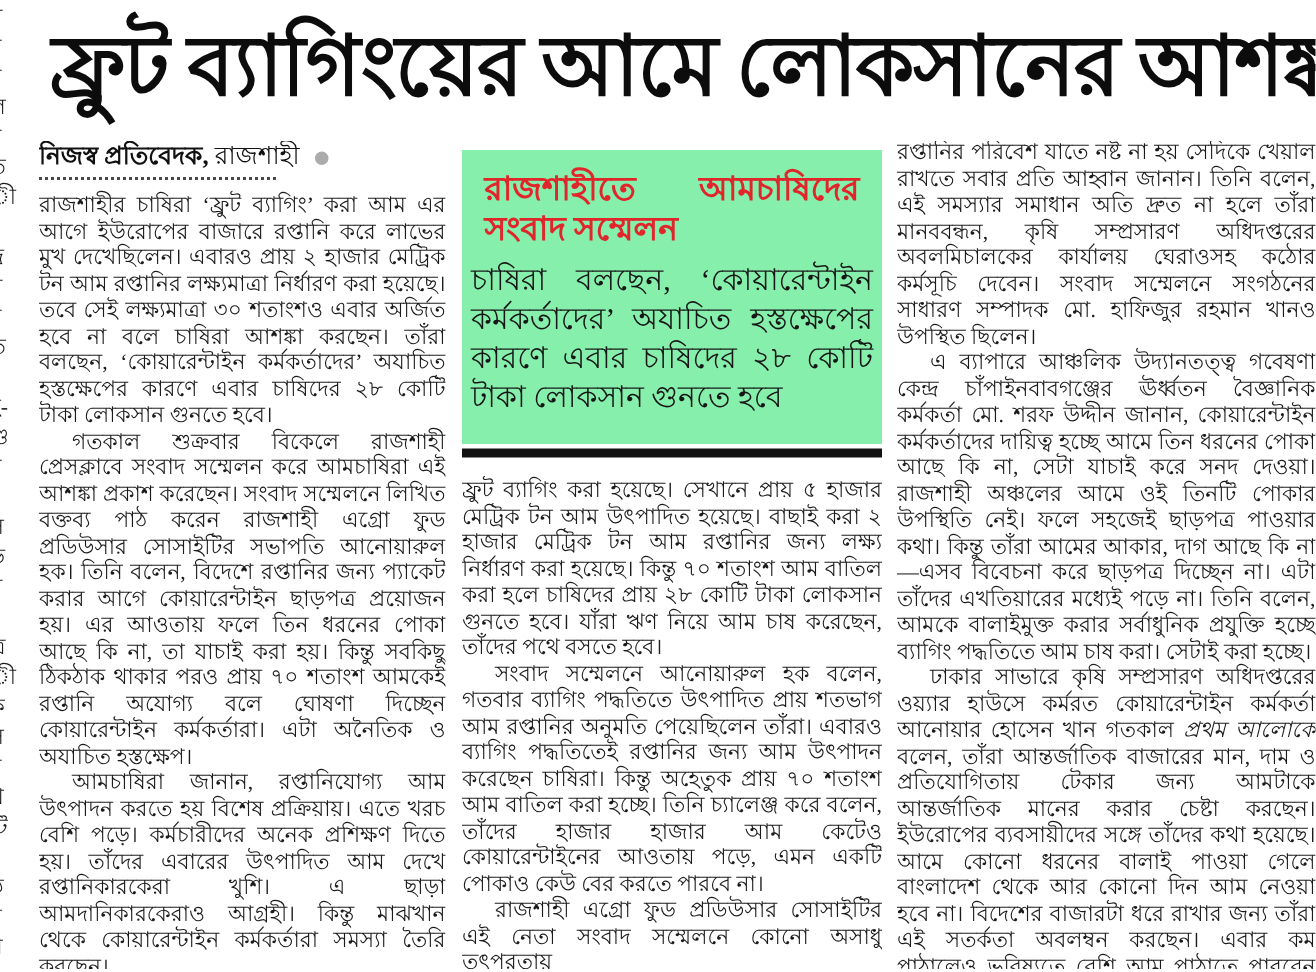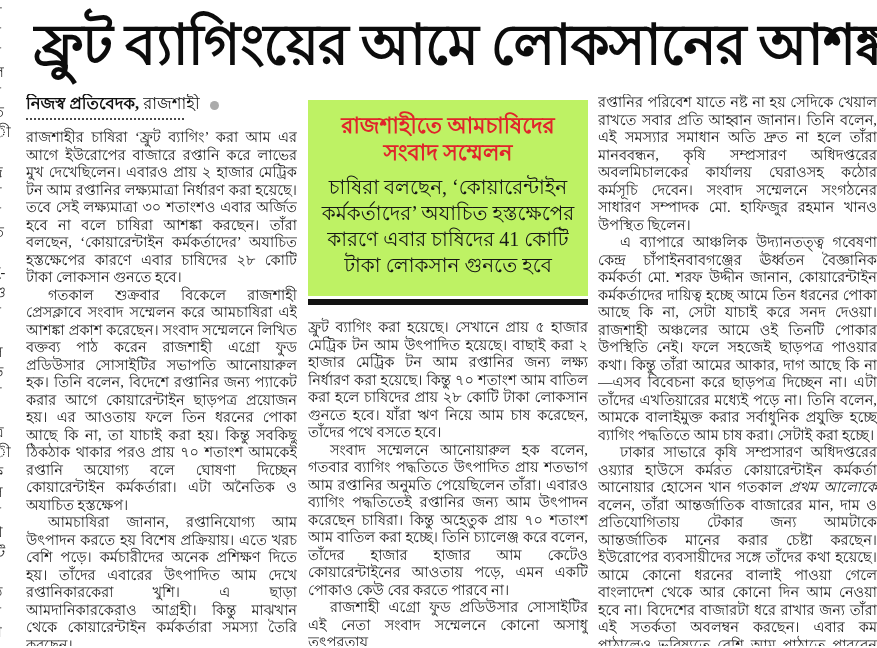--- a/index.html
+++ b/index.html
@@ -33,21 +33,21 @@
     display:inline-block; width:9px; height:9px; border-radius:50%;
     background:#ababab; margin-left:6px; vertical-align:middle;
   }
   .dotted-rule { width:158px; height:0; border-bottom:2px dotted #4a4a4a; margin:2px 0 9px 0; }
 
   .body-p { margin:0; text-indent:22px; }
   .no-indent { text-indent:0; }
   .paper-name { }
 
   .highlight-box {
-    background:#bef264; text-align:center; padding:12px 6px 10px 6px;
+    background:#86efac; padding:12px 6px 10px 6px;
     min-height:196px; box-sizing:border-box;
   }
   .box-kicker { color:#e0252b; font-weight:700; font-size:22px; line-height:27px; margin:0 auto 8px auto; max-width:250px; }
   .box-summary { color:#161616; font-size:20px; line-height:26px; }
   .box-bar { height:6px; background:#121212; margin:3px 0 14px 0; }
 </style>
 </head>
 <body>
 
 <div class="page">
@@ -98,21 +98,21 @@
     <div class="dotted-rule"></div>
     <p class="body-p no-indent">রাজশাহীর চাষিরা ‘ফ্রুট ব্যাগিং’ করা আম এর আগে ইউরোপের বাজারে রপ্তানি করে লাভের মুখ দেখেছিলেন। এবারও প্রায় ২ হাজার মেট্রিক টন আম রপ্তানির লক্ষ্যমাত্রা নির্ধারণ করা হয়েছে। তবে সেই লক্ষ্যমাত্রা ৩০ শতাংশও এবার অর্জিত হবে না বলে চাষিরা আশঙ্কা করছেন। তাঁরা বলছেন, ‘কোয়ারেন্টাইন কর্মকর্তাদের’ অযাচিত হস্তক্ষেপের কারণে এবার চাষিদের ২৮ কোটি টাকা লোকসান গুনতে হবে।</p>
     <p class="body-p">গতকাল শুক্রবার বিকেলে রাজশাহী প্রেসক্লাবে সংবাদ সম্মেলন করে আমচাষিরা এই আশঙ্কা প্রকাশ করেছেন। সংবাদ সম্মেলনে লিখিত বক্তব্য পাঠ করেন রাজশাহী এগ্রো ফুড প্রডিউসার সোসাইটির সভাপতি আনোয়ারুল হক। তিনি বলেন, বিদেশে রপ্তানির জন্য প্যাকেট করার আগে কোয়ারেন্টাইন ছাড়পত্র প্রয়োজন হয়। এর আওতায় ফলে তিন ধরনের পোকা আছে কি না, তা যাচাই করা হয়। কিন্তু সবকিছু ঠিকঠাক থাকার পরও প্রায় ৭০ শতাংশ আমকেই রপ্তানি অযোগ্য বলে ঘোষণা দিচ্ছেন কোয়ারেন্টাইন কর্মকর্তারা। এটা অনৈতিক ও অযাচিত হস্তক্ষেপ।</p>
     <p class="body-p">আমচাষিরা জানান, রপ্তানিযোগ্য আম উৎপাদন করতে হয় বিশেষ প্রক্রিয়ায়। এতে খরচ বেশি পড়ে। কর্মচারীদের অনেক প্রশিক্ষণ দিতে হয়। তাঁদের এবারের উৎপাদিত আম দেখে রপ্তানিকারকেরা খুশি। এ ছাড়া আমদানিকারকেরাও আগ্রহী। কিন্তু মাঝখান থেকে কোয়ারেন্টাইন কর্মকর্তারা সমস্যা তৈরি করছেন।</p>
 
   </div>
 
   <div class="col col2">
     <div class="highlight-box">
       <div class="box-kicker">রাজশাহীতে আমচাষিদের সংবাদ সম্মেলন</div>
-      <div class="box-summary">চাষিরা বলছেন, ‘কোয়ারেন্টাইন কর্মকর্তাদের’ অযাচিত হস্তক্ষেপের কারণে এবার চাষিদের 41 কোটি টাকা লোকসান গুনতে হবে</div>
+      <div class="box-summary">চাষিরা বলছেন, ‘কোয়ারেন্টাইন কর্মকর্তাদের’ অযাচিত হস্তক্ষেপের কারণে এবার চাষিদের ২৮ কোটি টাকা লোকসান গুনতে হবে</div>
     </div>
     <div class="box-bar"></div>
     <p class="body-p no-indent">ফ্রুট ব্যাগিং করা হয়েছে। সেখানে প্রায় ৫ হাজার মেট্রিক টন আম উৎপাদিত হয়েছে। বাছাই করা ২ হাজার মেট্রিক টন আম রপ্তানির জন্য লক্ষ্য নির্ধারণ করা হয়েছে। কিন্তু ৭০ শতাংশ আম বাতিল করা হলে চাষিদের প্রায় ২৮ কোটি টাকা লোকসান গুনতে হবে। যাঁরা ঋণ নিয়ে আম চাষ করেছেন, তাঁদের পথে বসতে হবে।</p>
     <p class="body-p">সংবাদ সম্মেলনে আনোয়ারুল হক বলেন, গতবার ব্যাগিং পদ্ধতিতে উৎপাদিত প্রায় শতভাগ আম রপ্তানির অনুমতি পেয়েছিলেন তাঁরা। এবারও ব্যাগিং পদ্ধতিতেই রপ্তানির জন্য আম উৎপাদন করেছেন চাষিরা। কিন্তু অহেতুক প্রায় ৭০ শতাংশ আম বাতিল করা হচ্ছে। তিনি চ্যালেঞ্জ করে বলেন, তাঁদের হাজার হাজার আম কেটেও কোয়ারেন্টাইনের আওতায় পড়ে, এমন একটি পোকাও কেউ বের করতে পারবে না।</p>
     <p class="body-p">রাজশাহী এগ্রো ফুড প্রডিউসার সোসাইটির এই নেতা সংবাদ সম্মেলনে কোনো অসাধু তৎপরতায়</p>
   </div>
 
   <div class="col col3">
     <p class="body-p no-indent">রপ্তানির পরিবেশ যাতে নষ্ট না হয় সেদিকে খেয়াল রাখতে সবার প্রতি আহ্বান জানান। তিনি বলেন, এই সমস্যার সমাধান অতি দ্রুত না হলে তাঁরা মানববন্ধন, কৃষি সম্প্রসারণ অধিদপ্তরের অবলমিচালকের কার্যালয় ঘেরাওসহ কঠোর কর্মসূচি দেবেন। সংবাদ সম্মেলনে সংগঠনের সাধারণ সম্পাদক মো. হাফিজুর রহমান খানও উপস্থিত ছিলেন।</p>
     <p class="body-p">এ ব্যাপারে আঞ্চলিক উদ্যানতত্ত্ব গবেষণা কেন্দ্র চাঁপাইনবাবগঞ্জের ঊর্ধ্বতন বৈজ্ঞানিক কর্মকর্তা মো. শরফ উদ্দীন জানান, কোয়ারেন্টাইন কর্মকর্তাদের দায়িত্ব হচ্ছে আমে তিন ধরনের পোকা আছে কি না, সেটা যাচাই করে সনদ দেওয়া। রাজশাহী অঞ্চলের আমে ওই তিনটি পোকার উপস্থিতি নেই। ফলে সহজেই ছাড়পত্র পাওয়ার কথা। কিন্তু তাঁরা আমের আকার, দাগ আছে কি না—এসব বিবেচনা করে ছাড়পত্র দিচ্ছেন না। এটা তাঁদের এখতিয়ারের মধ্যেই পড়ে না। তিনি বলেন, আমকে বালাইমুক্ত করার সর্বাধুনিক প্রযুক্তি হচ্ছে ব্যাগিং পদ্ধতিতে আম চাষ করা। সেটাই করা হচ্ছে।</p>

